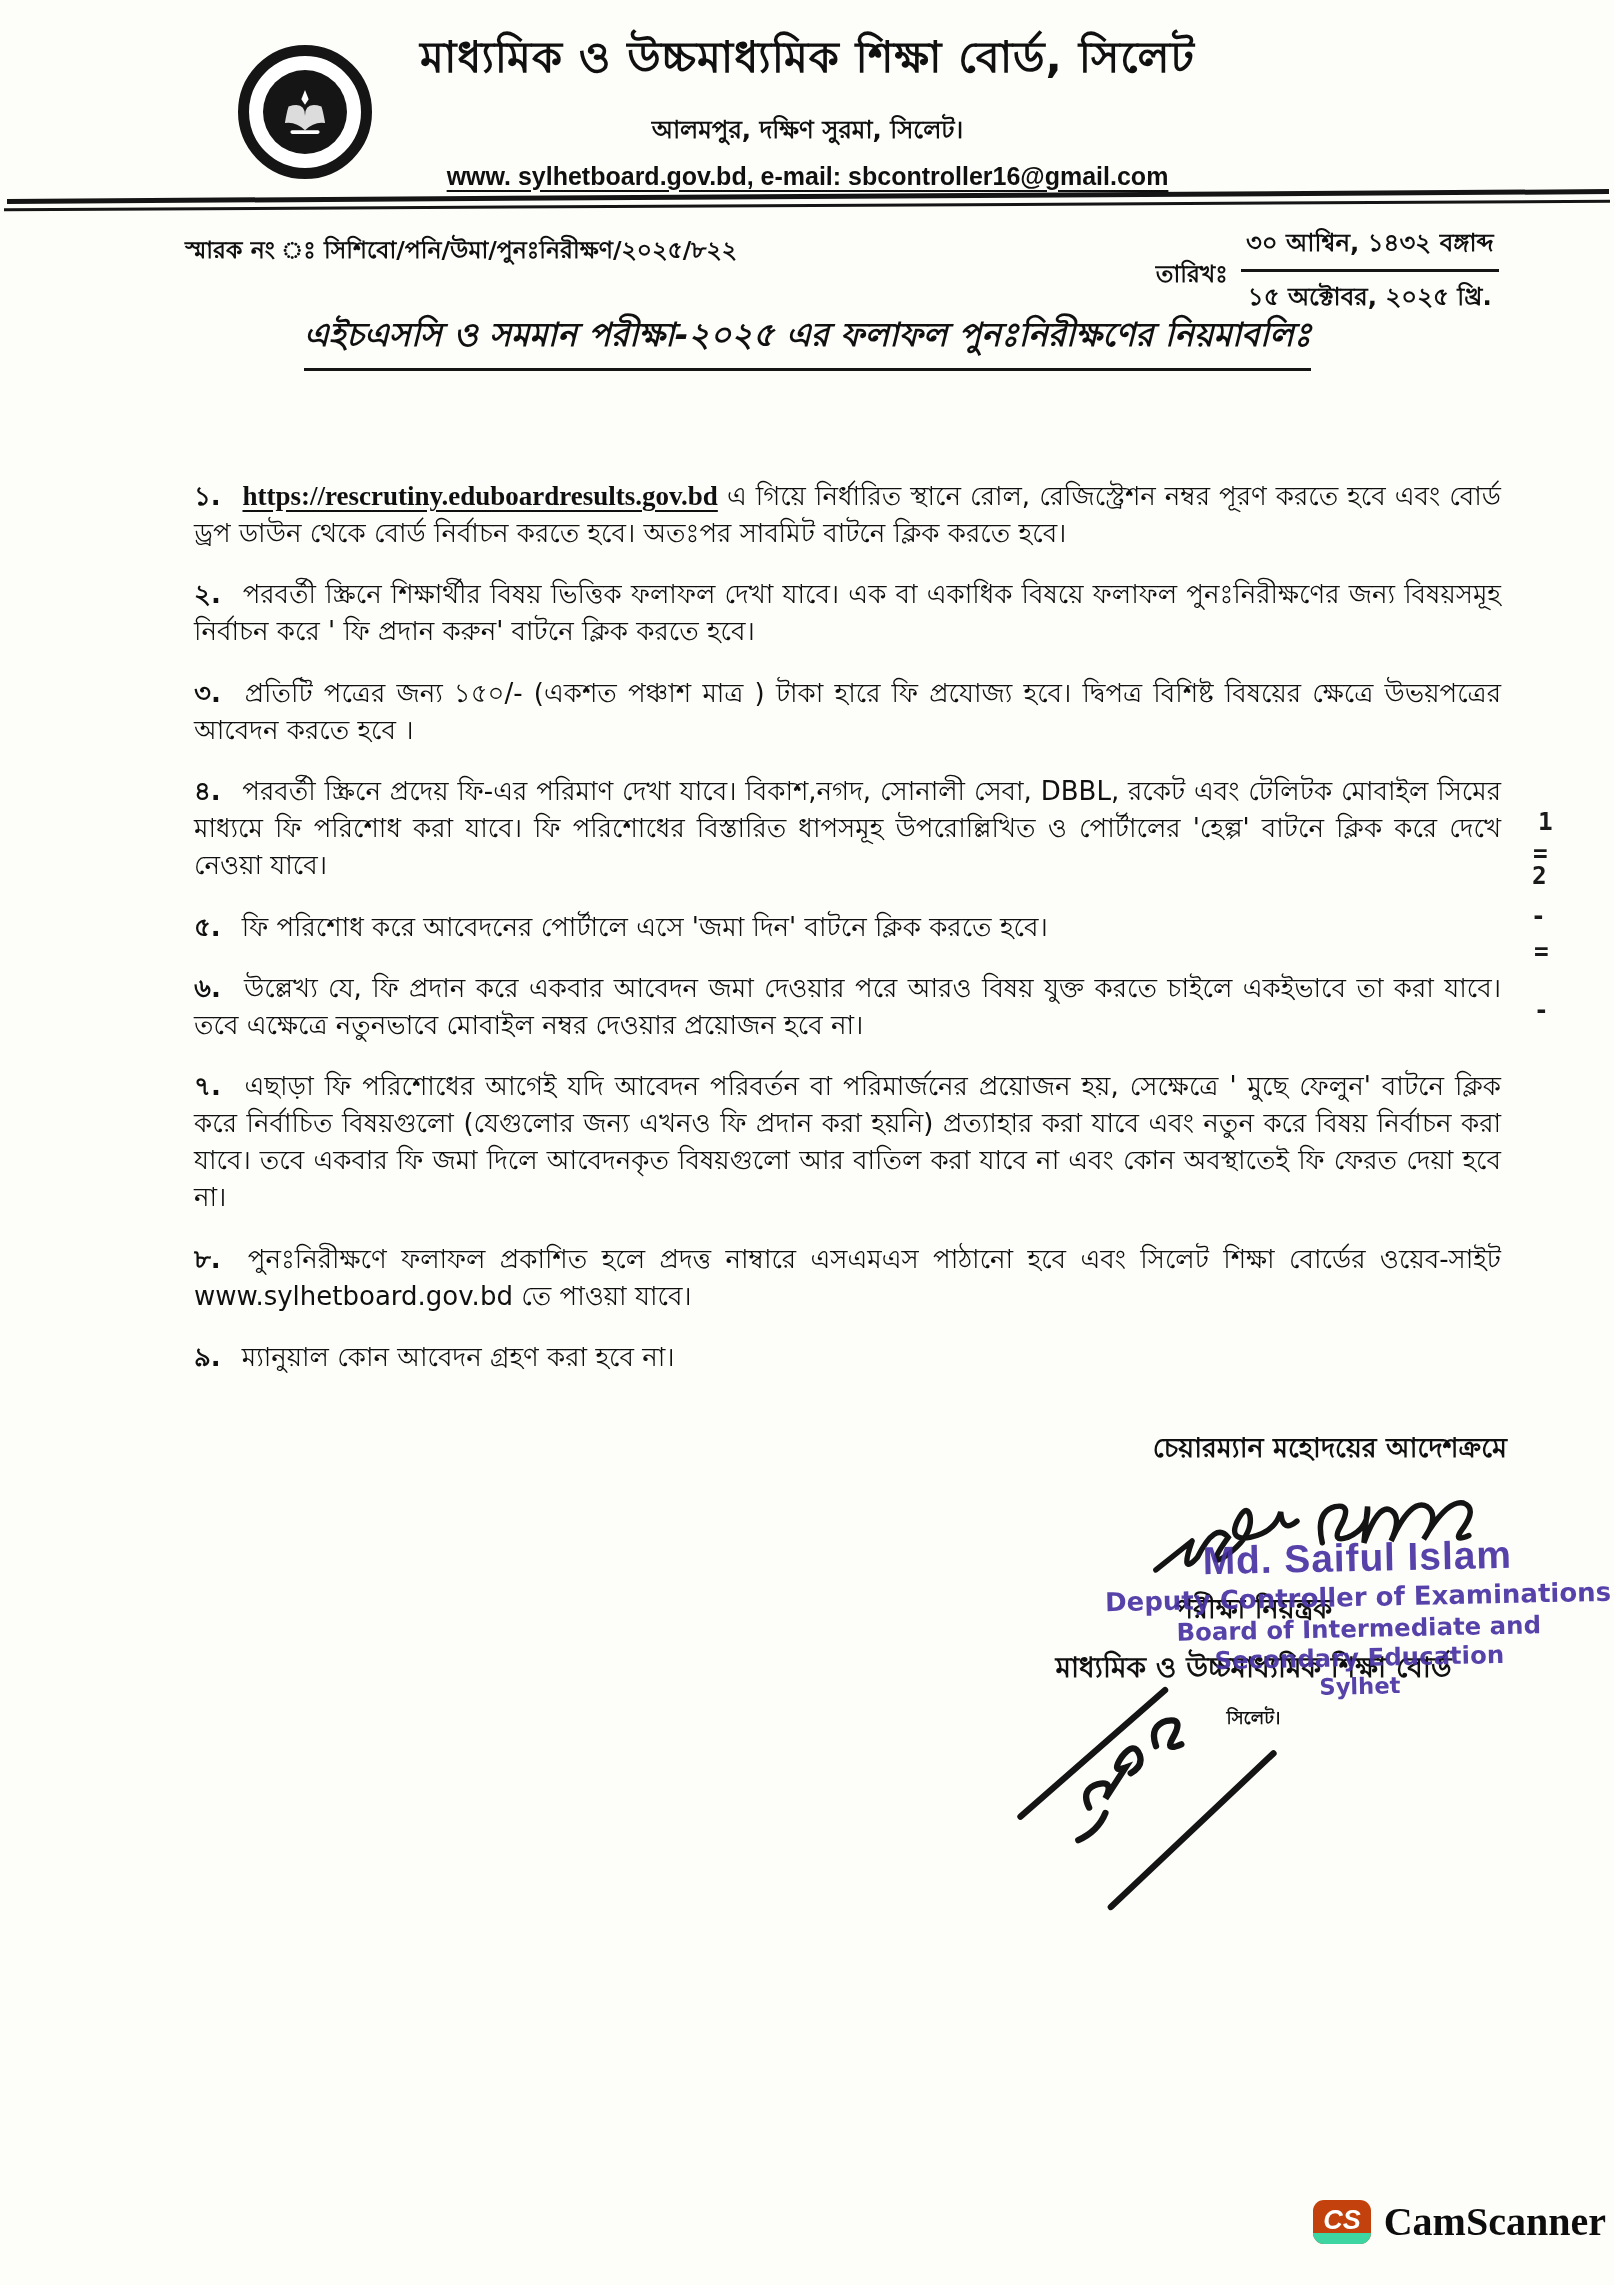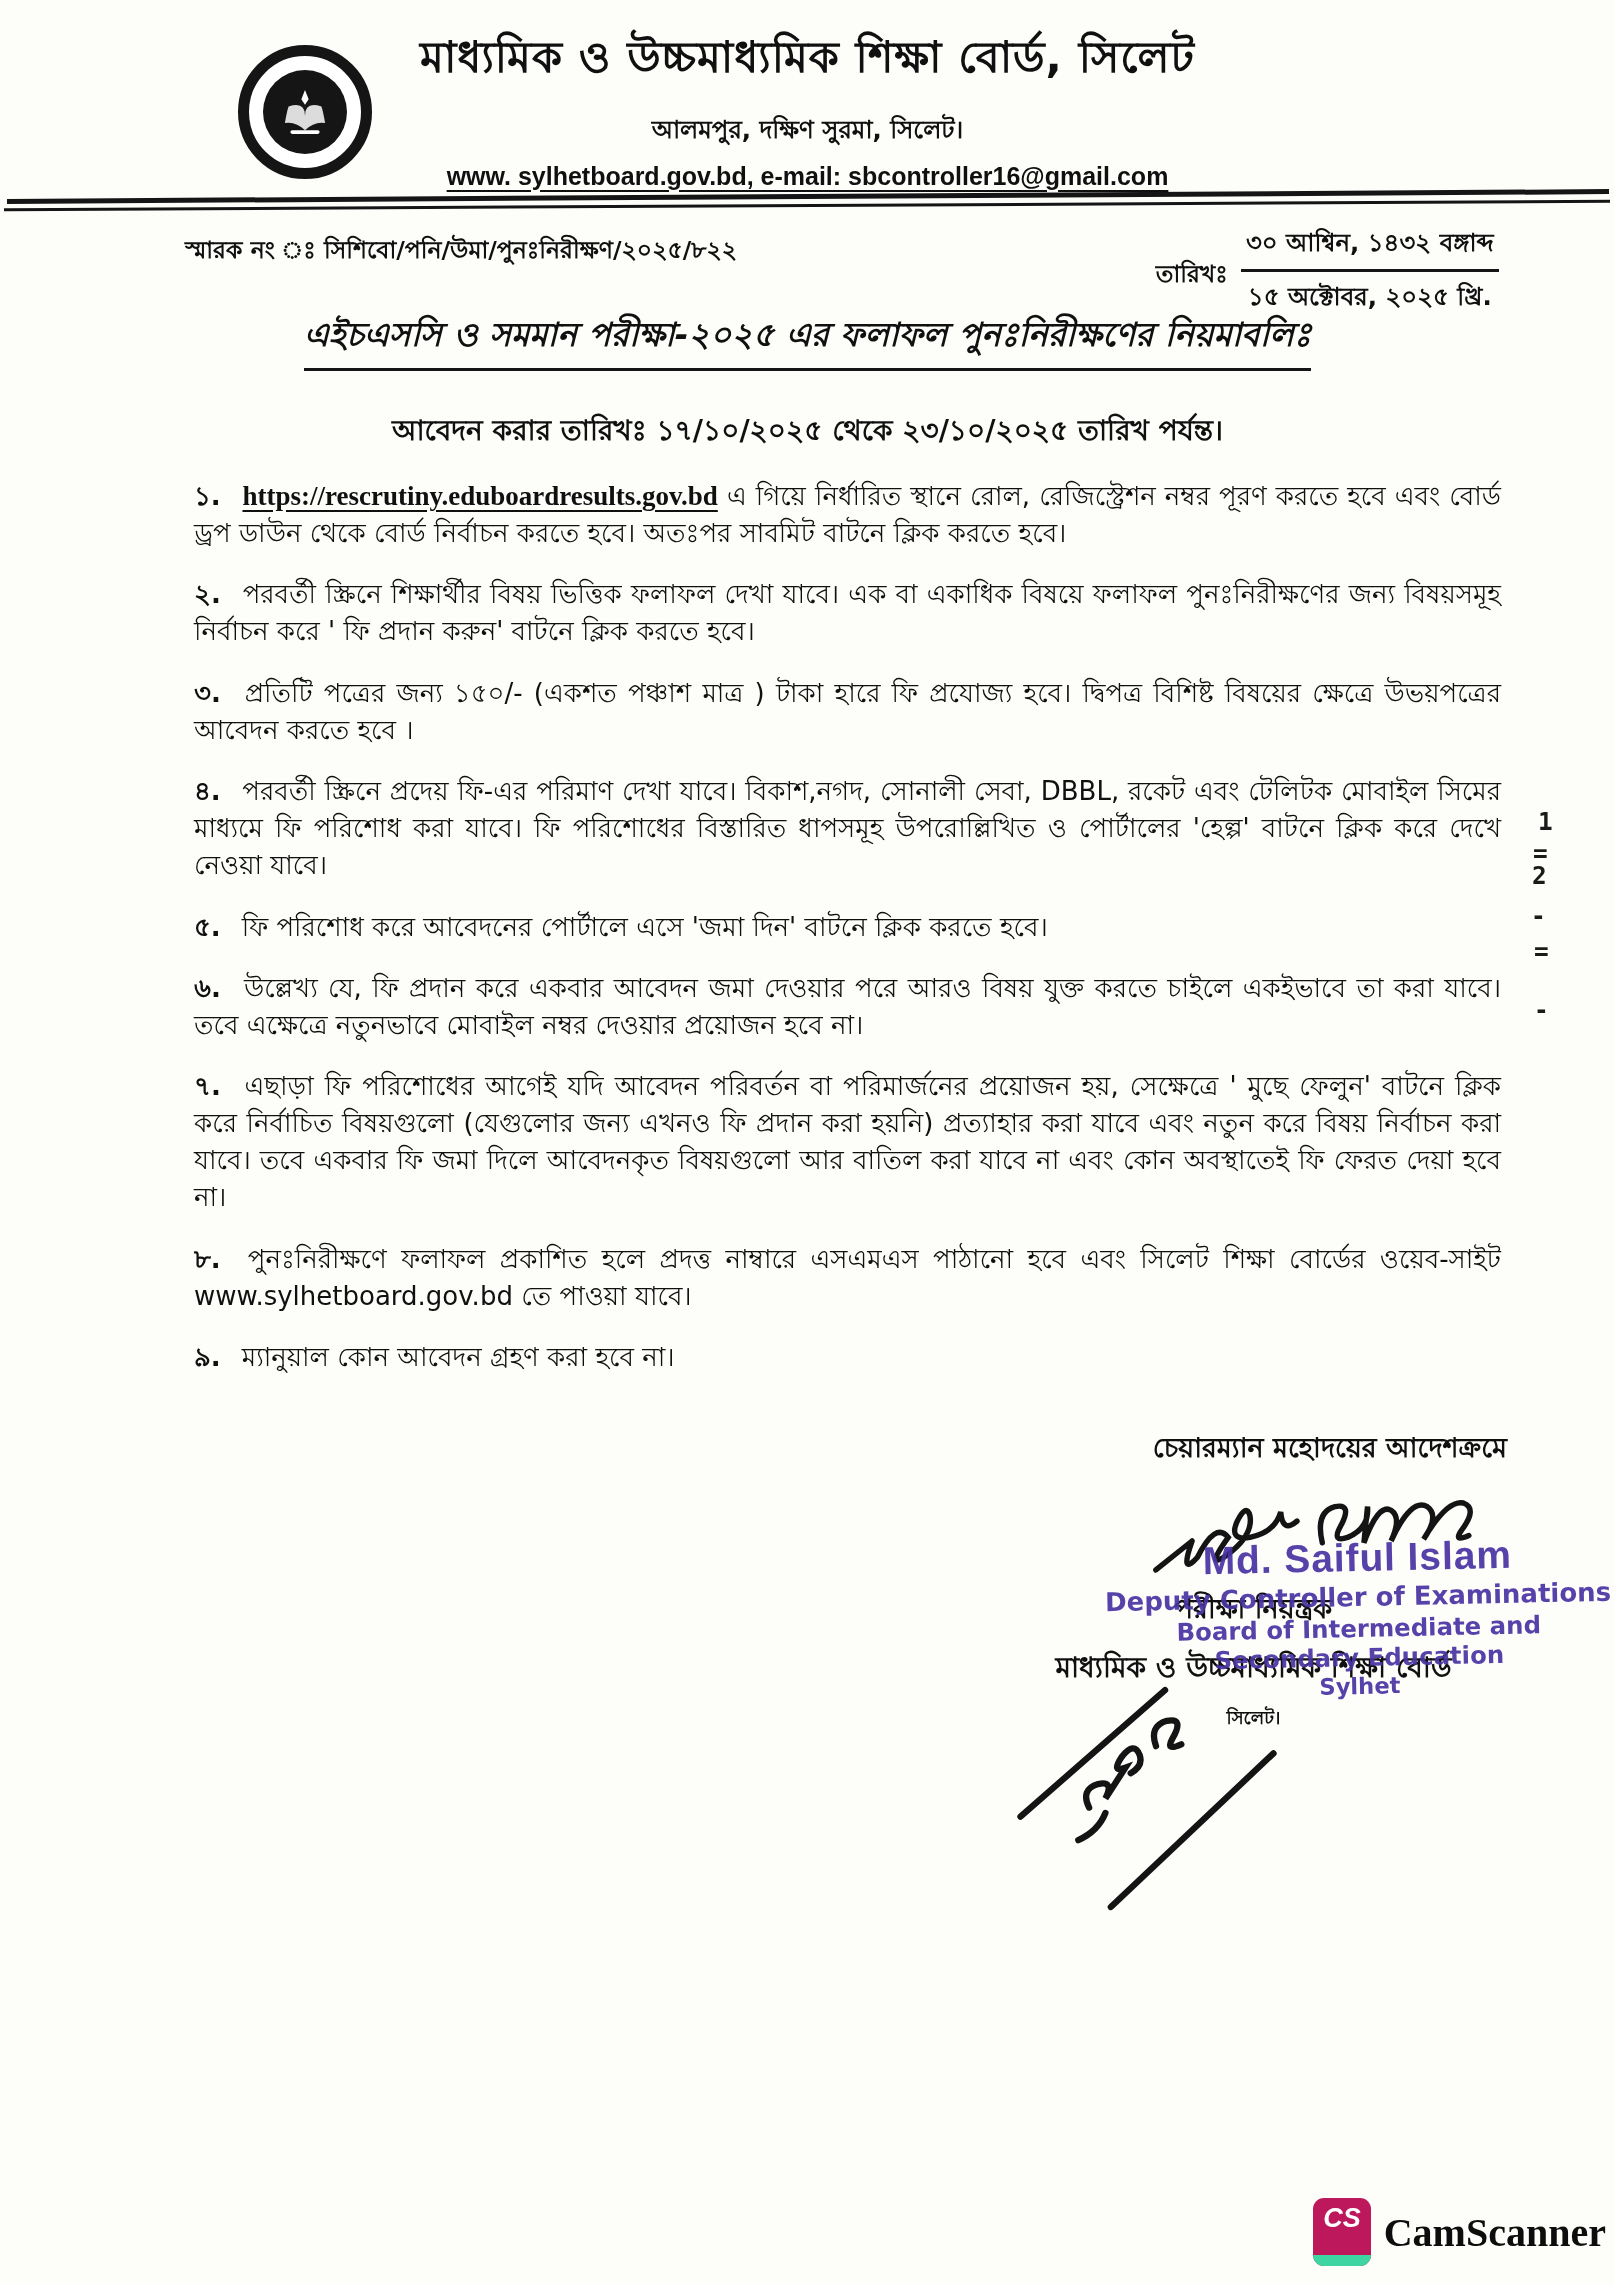--- a/index.html
+++ b/index.html
@@ -55,21 +55,21 @@
   .stamp-name{font-size:39px;font-weight:bold;letter-spacing:0.9px;font-family:"Liberation Sans",sans-serif;}
   .stamp-title{font-size:26px;font-weight:700;margin-top:1.8px;}
   .stamp-org{font-size:24.4px;font-weight:600;margin-top:1.8px;}
   .stamp-place{font-size:22.6px;font-weight:600;margin-top:1.8px;}
   
   .scribble-svg{position:absolute;left:1002px;top:1663px;width:308px;height:253px;}
   
   .edge-mark{position:absolute;font-size:24.4px;font-weight:bold;color:#1a1a1a;font-family:"DejaVu Sans Mono",monospace;}
   
   .cam-footer{position:absolute;left:1313px;top:2198px;display:flex;align-items:center;gap:12.7px;}
-  .cs-icon{position:relative;width:58px;height:68px;border-radius:11px;background:#be185d;overflow:hidden;flex:0 0 auto;}
+  .cs-icon{position:relative;width:58px;height:44px;border-radius:11px;background:#c2410c;overflow:hidden;flex:0 0 auto;}
   .cs-icon .strip{position:absolute;left:0;right:0;bottom:0;height:11px;background:#3dd6a3;}
   .cs-icon .letters{position:absolute;top:5.4px;left:0;right:0;text-align:center;color:#fff;font-size:27px;font-weight:bold;font-style:italic;font-family:"Liberation Sans",sans-serif;}
   .cam-text{font-size:40px;font-weight:600;color:#0d0d0d;font-family:"Liberation Serif",serif;}
 </style>
 </head>
 <body>
 
 <div class="page">
 
   <div class="seal">
@@ -102,23 +102,20 @@
         <div class="date-top">৩০ আশ্বিন, ১৪৩২ বঙ্গাব্দ</div>
         <div class="date-bottom">১৫ অক্টোবর, ২০২৫ খ্রি.</div>
       </div>
     </div>
   </div>
 
   <div class="title-wrap">
     <div class="doc-title">এইচএসসি ও সমমান পরীক্ষা-২০২৫ এর ফলাফল পুনঃনিরীক্ষণের নিয়মাবলিঃ</div>
   </div>
 
-  <div class="appdate-wrap">
-    <div class="appdate">আবেদন করার তারিখঃ ১৭/১০/২০২৫ থেকে ২৩/১০/২০২৫ তারিখ পর্যন্ত।</div>
-  </div>
 
   <div class="items">
     <div class="item">
       <span class="num">১.</span>
       <span class="url">https://rescrutiny.eduboardresults.gov.bd</span>
       <span> এ গিয়ে নির্ধারিত স্থানে রোল, রেজিস্ট্রেশন নম্বর পূরণ করতে হবে এবং বোর্ড ড্রপ ডাউন থেকে বোর্ড নির্বাচন করতে হবে। অতঃপর সাবমিট বাটনে ক্লিক করতে হবে।</span>
     </div>
     <div class="item">
       <span class="num">২.</span>
       <span>পরবর্তী স্ক্রিনে শিক্ষার্থীর বিষয় ভিত্তিক ফলাফল দেখা যাবে। এক বা একাধিক বিষয়ে ফলাফল পুনঃনিরীক্ষণের জন্য বিষয়সমূহ নির্বাচন করে ' ফি প্রদান করুন' বাটনে ক্লিক করতে হবে।</span>

